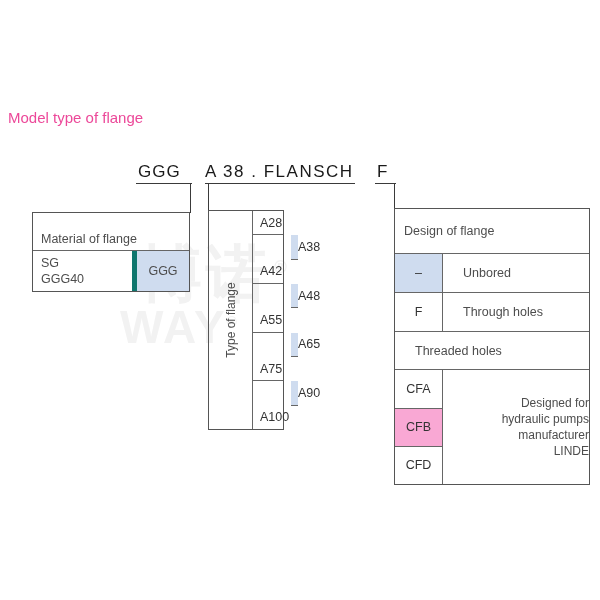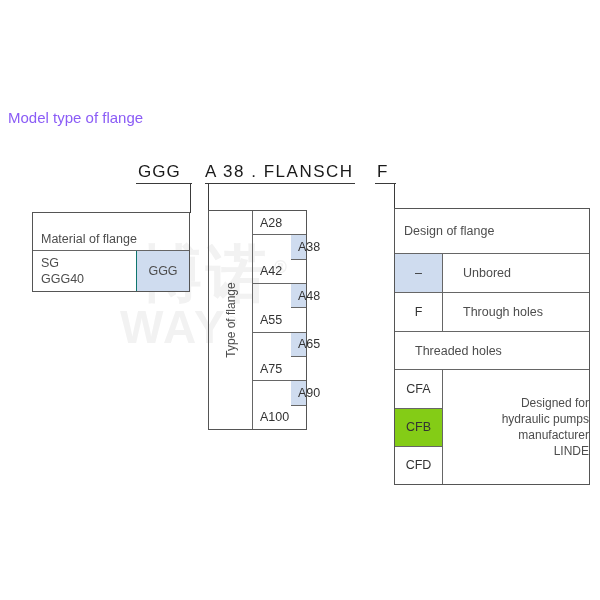--- a/index.html
+++ b/index.html
@@ -50,21 +50,21 @@
     font-size: 14px;
     vertical-align: super;
   }
 
   
   #page-title {
     position: absolute;
     left: 8px;
     top: 109px;
     font-size: 15px;
-    color: #8b5cf6;
+    color: #ec4899;
     white-space: nowrap;
   }
 
   
   .code-label {
     position: absolute;
     font-size: 17px;
     color: #1a1a1a;
     white-space: nowrap;
     font-family: "Liberation Sans", sans-serif;
@@ -129,38 +129,38 @@
     position: absolute;
     left: 0;
     top: 38px;
     right: 0;
     bottom: 0;
     display: flex;
   }
   #material-name {
     flex: 0 0 104px;
     box-sizing: border-box;
-    border-right: 1px solid #0f766e;
+    border-right: 5px solid #0f766e;
     padding: 4px 0 0 8px;
     white-space: pre-line;
   }
   #material-code {
     flex: 1;
     box-sizing: border-box;
     background: #cfdcef;
     display: flex;
     align-items: center;
     justify-content: center;
   }
 
   
   #panel-type {
     left: 208px;
     top: 210px;
-    width: 99px;
+    width: 76px;
     height: 220px;
   }
   #type-axis-label {
     position: absolute;
     left: 0;
     top: 0;
     width: 44px;
     height: 100%;
     box-sizing: border-box;
     border-right: 1px solid #666666;
@@ -268,21 +268,21 @@
     flex: 1 1 0;
     box-sizing: border-box;
     border-bottom: 1px solid #666666;
     display: flex;
     align-items: center;
     justify-content: center;
     font-size: 12.5px;
     color: #333333;
   }
   #design-group-codes .group-code:last-child { border-bottom: none; }
-  #design-group-codes .group-code.shaded { background: #84cc16; }
+  #design-group-codes .group-code.shaded { background: #f9a8d4; }
   #design-group-desc {
     flex: 1;
     display: flex;
     align-items: center;
     padding-left: 9px;
     font-size: 12px;
     color: #4d4d4d;
     white-space: pre-line;
     line-height: 1.35;
   }

